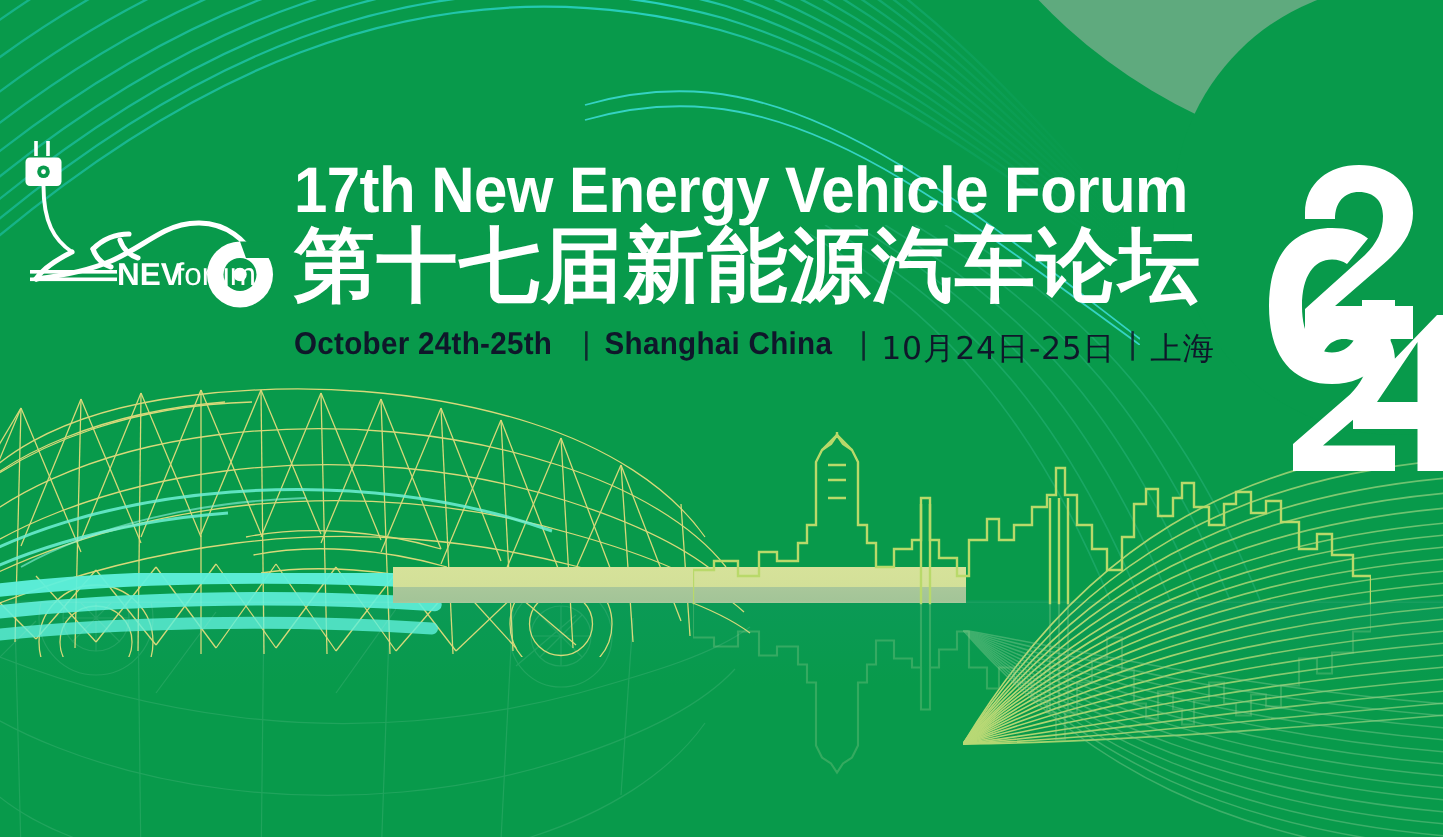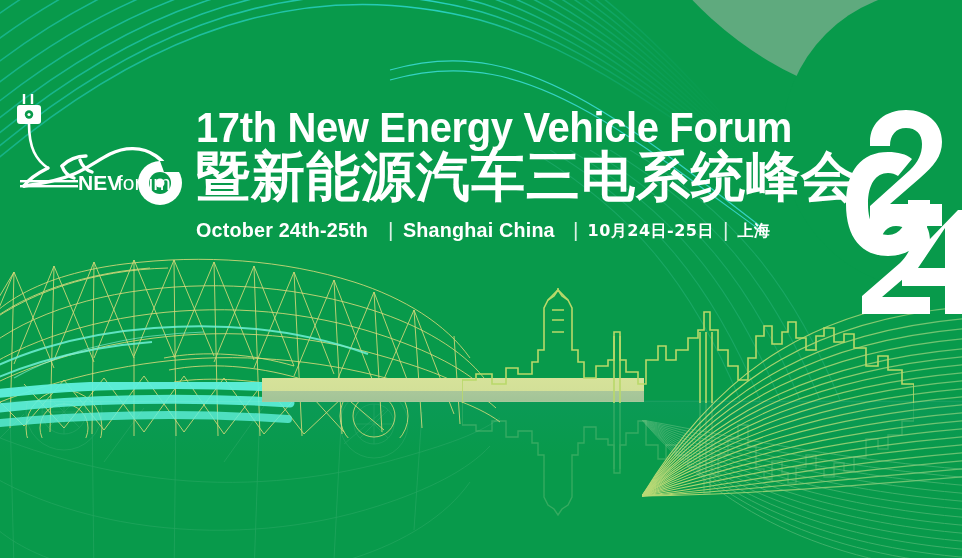--- a/index.html
+++ b/index.html
@@ -96,32 +96,32 @@
     line-height:58px;
     color:#ffffff;
     white-space:nowrap;
     letter-spacing:1px;
   }
   .title-cn1{margin-top:5px;}
   .title-cn2{margin-top:-2px;}
 
   .meta{
     margin-top:12px;
-    display:flex;align-items:flex-end;
+    display:flex;align-items:flex-start;
     white-space:nowrap;
-    color:#ffffff;
+    color:#0f172a;
   }
   .meta-en{
     font-family:"Liberation Sans",sans-serif;
     font-weight:700;font-size:21px;letter-spacing:.2px;
     transform:scaleX(.94);transform-origin:left center;
   }
   .meta-cn{
     font-family:"DejaVu Sans","Liberation Sans",sans-serif;
-    font-weight:700;font-size:16px;letter-spacing:.5px;
+    font-weight:400;font-size:21px;letter-spacing:.5px;
   }
   .sep{
     font-weight:400;font-size:21px;
     padding:0 9px;opacity:.85;
     font-family:"Liberation Sans",sans-serif;
   }
 </style>
 </head>
 <body>
 
@@ -400,21 +400,21 @@
         <path d="M16 132 C 16 114 31 102 50 102 C 69 102 84 114 84 132 C 84 145 77 154 64 165 L 36 189 L 84 189 L 84 206 L 16 206 L 16 188 L 54 155 C 61 148 65 141 65 133 C 65 124 59 118 50 118 C 41 118 35 125 35 135 L 16 135 Z"></path>
       </g>
       <g>
         <path d="M112 102 L 118 102 L 118 206 L 99 206 L 99 178 L 56 178 L 56 160 Z M 99 160 L 99 120 L 72 160 Z"></path>
       </g>
     </g>
   </svg>
 
   <div class="textblock">
     <div class="title-en">17th New Energy Vehicle Forum</div>
-    <div class="title-cn2">暨新能源汽车三电系统峰会</div>
+    <div class="title-cn2">第十七届新能源汽车论坛</div>
 
     <div class="meta">
       <span class="meta-en">October 24th-25th</span>
       <span class="sep">|</span>
       <span class="meta-en">Shanghai China</span>
       <span class="sep">|</span>
       <span class="meta-cn">10月24日-25日</span>
       <span class="sep">|</span>
       <span class="meta-cn">上海</span>
     </div>

